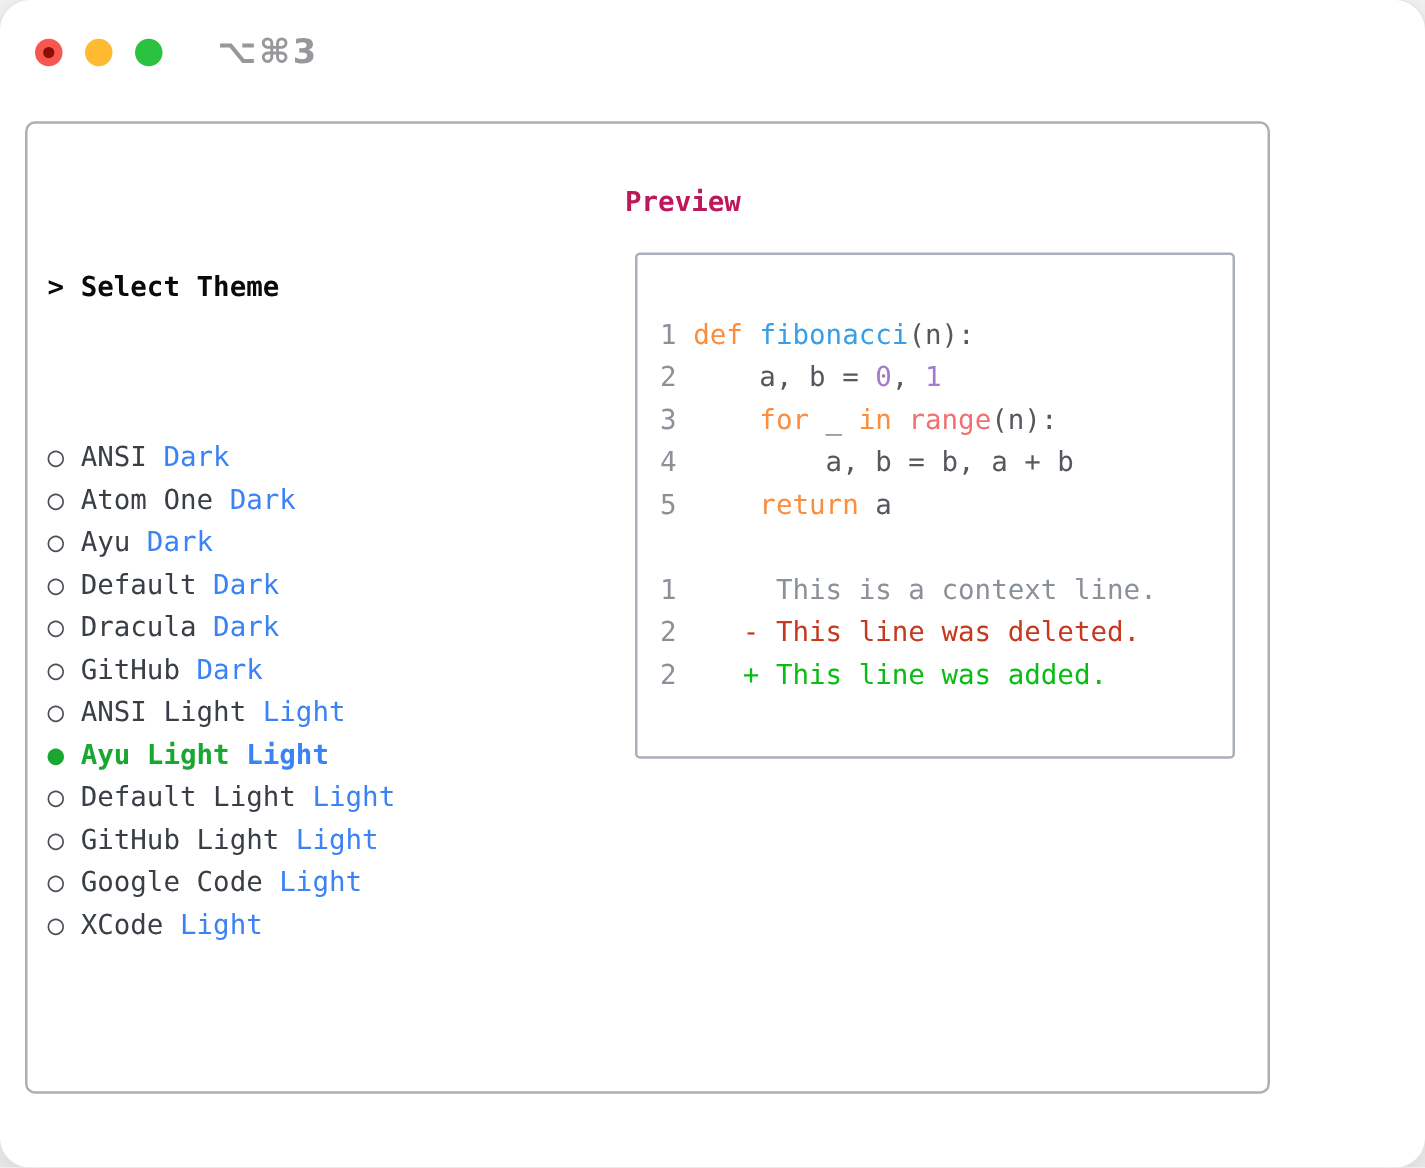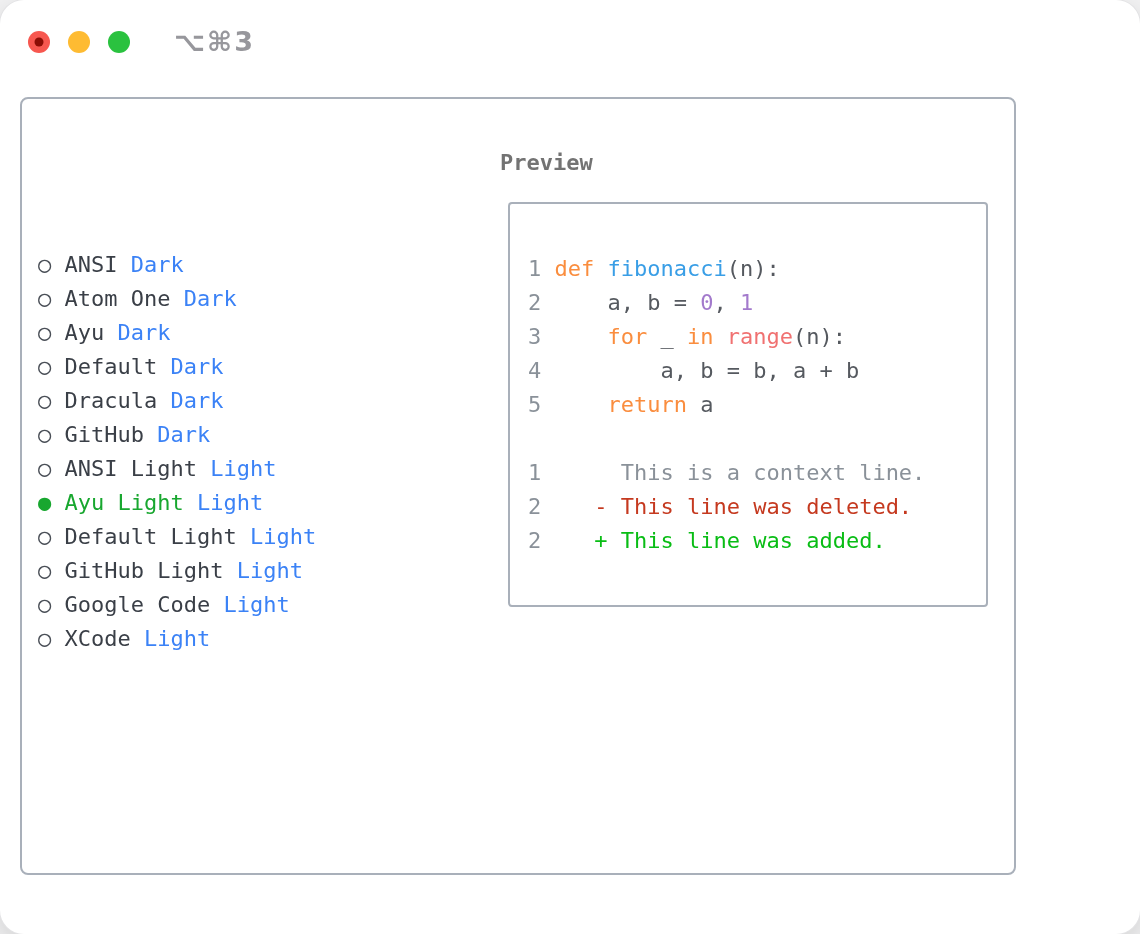--- a/index.html
+++ b/index.html
@@ -17,25 +17,25 @@
     font-weight:bold;font-size:27px;color:#97979c;letter-spacing:2px;}
   
   .panel{position:absolute;left:20px;top:97px;width:996px;height:778px;
     border:2px solid #a9b0ba;border-radius:8px;box-sizing:border-box;background:#fff;}
   .left-col{position:absolute;left:16px;top:47px;font-size:22px;line-height:34px;
     white-space:pre;color:#3a3f47;}
   .row{height:34px;}
   .hdr{font-weight:bold;color:#0a0a0b;}
   .radio{color:#4a4f57;}
   .variant{color:#3b82f6;}
-  .sel, .sel .radio, .sel .nm{color:#18a72f;}
+  .sel, .sel .radio, .sel .nm{color:#18a72f;font-weight:bold;}
   .spacer{height:34px;}
   
   .preview-label{position:absolute;left:478px;top:47px;font-size:22px;line-height:34px;
-    font-weight:bold;color:#737373;}
+    font-weight:bold;color:#be185d;}
   .preview-box{position:absolute;left:486px;top:103px;width:480px;height:405px;
     border:2px solid #a9b0ba;border-radius:4px;box-sizing:border-box;background:#fff;padding-left:23px;}
   .code{position:absolute;left:18px;top:48px;font-size:22px;line-height:34px;white-space:pre;}
   .crow{height:34px;}
   .lineno{color:#8a9199;}
 </style>
 </head>
 <body>
 
 <div class="window">
@@ -45,20 +45,21 @@
         <span class="dot" style="background: rgb(140, 13, 5);"></span>
       </span>
     <span class="light" id="light-minimize" style="background: rgb(254, 187, 50);"></span>
     <span class="light" id="light-zoom" style="background: rgb(42, 194, 63);"></span>
     <span class="win-title">⌥⌘3</span>
   </div>
 
   <div class="panel">
 
     <div class="left-col">
+      <div class="row hdr"><span>&gt; </span><span>Select Theme</span></div>
 
       <div id="theme-list"><div class="row item"><span class="radio">○ </span><span class="nm">ANSI</span><span class="variant"> Dark</span></div><div class="row item"><span class="radio">○ </span><span class="nm">Atom One</span><span class="variant"> Dark</span></div><div class="row item"><span class="radio">○ </span><span class="nm">Ayu</span><span class="variant"> Dark</span></div><div class="row item"><span class="radio">○ </span><span class="nm">Default</span><span class="variant"> Dark</span></div><div class="row item"><span class="radio">○ </span><span class="nm">Dracula</span><span class="variant"> Dark</span></div><div class="row item"><span class="radio">○ </span><span class="nm">GitHub</span><span class="variant"> Dark</span></div><div class="row item"><span class="radio">○ </span><span class="nm">ANSI Light</span><span class="variant"> Light</span></div><div class="row item sel"><span class="radio">● </span><span class="nm">Ayu Light</span><span class="variant"> Light</span></div><div class="row item"><span class="radio">○ </span><span class="nm">Default Light</span><span class="variant"> Light</span></div><div class="row item"><span class="radio">○ </span><span class="nm">GitHub Light</span><span class="variant"> Light</span></div><div class="row item"><span class="radio">○ </span><span class="nm">Google Code</span><span class="variant"> Light</span></div><div class="row item"><span class="radio">○ </span><span class="nm">XCode</span><span class="variant"> Light</span></div></div>
 
       <div class="spacer"></div>
 
       
 
       
 
       

